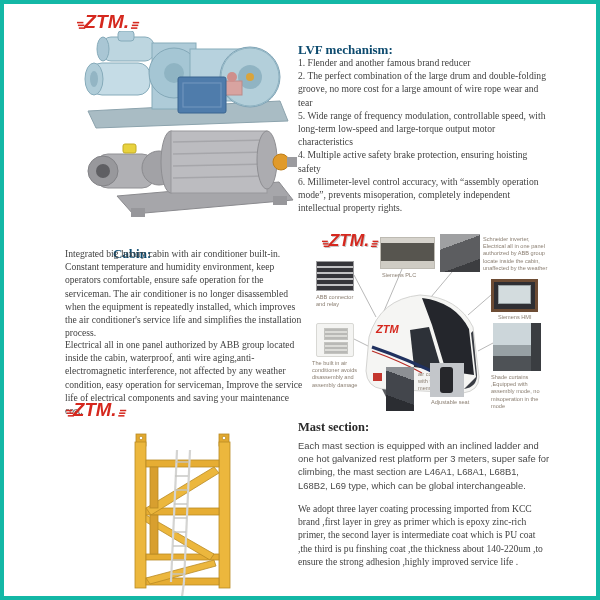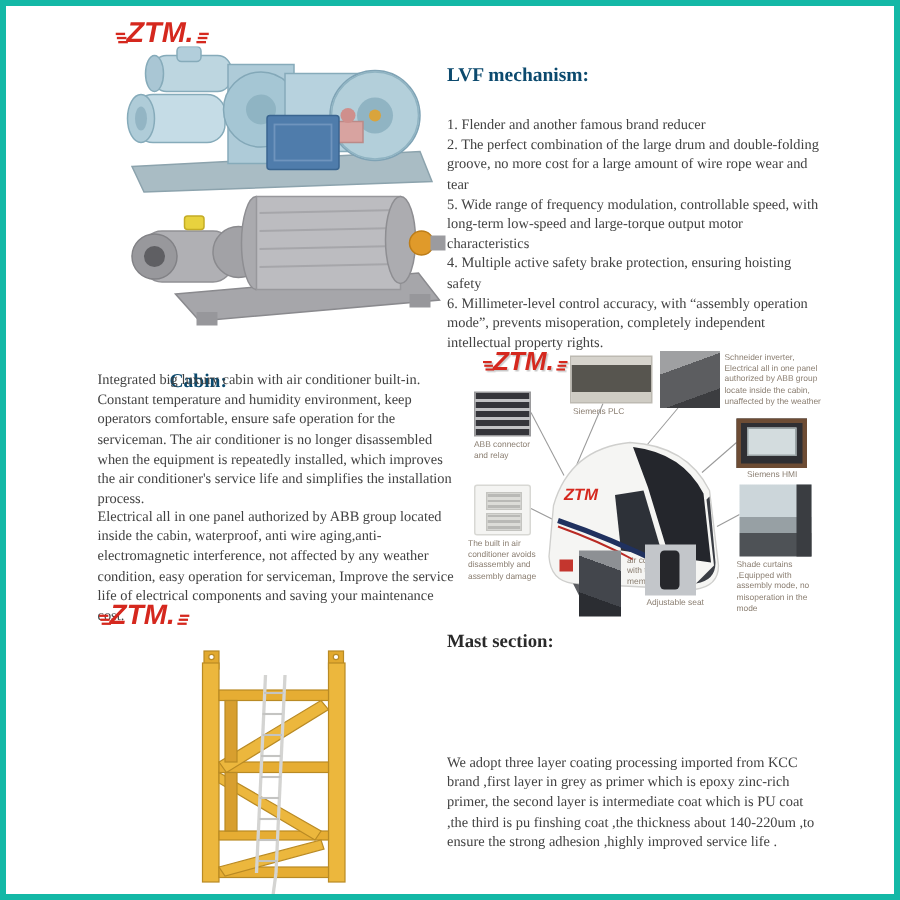--- a/index.html
+++ b/index.html
@@ -82,21 +82,21 @@
         <line x1="86" y1="30" x2="178" y2="28"></line>
       <line x1="86" y1="42" x2="178" y2="40"></line>
         <line x1="86" y1="54" x2="178" y2="52"></line>
     </g>
     <ellipse cx="180" cy="36" rx="10" ry="29" fill="#acacb0" stroke="#8e8e92"></ellipse>
     <circle cx="194" cy="38" r="8" fill="#e09a2a" stroke="#bd7d18"></circle>
     <rect x="200" y="33" width="10" height="10" fill="#9b9b9f"></rect>
   </svg>
 
   <div class="abs serif-head" style="left:294px;top:38px;">LVF mechanism:</div>
-  <div class="abs body-serif" style="left:294px;top:73px;width:252px;">
+  <div class="abs body-serif" style="left:294px;top:52px;width:252px;">
     <span class="lvf-item">1. Flender and another famous brand reducer</span>
     <span class="lvf-item">2. The perfect combination of the large drum and double-folding groove, no more cost for a large amount of wire rope wear and tear</span>
     <span class="lvf-item">5. Wide range of frequency modulation, controllable speed, with long-term low-speed and large-torque output motor characteristics</span>
     <span class="lvf-item">4. Multiple active safety brake protection, ensuring hoisting safety</span>
     <span class="lvf-item">6. Millimeter-level control accuracy, with “assembly operation mode”, prevents misoperation, completely independent intellectual property rights.</span>
   </div>
 
   <div class="abs serif-head" style="left:61px;top:242px;margin-left:48px;">Cabin:</div>
   <div class="abs body-serif" style="left:61px;top:243px;width:243px;">Integrated big luxury cabin with air conditioner built-in. Constant temperature and humidity environment, keep operators comfortable, ensure safe operation for the serviceman. The air conditioner is no longer disassembled when the equipment is repeatedly installed, which improves the air conditioner's service life and simplifies the installation process.</div>
   <div class="abs body-serif" style="left:61px;top:334px;width:243px;">Electrical all in one panel authorized by ABB group located inside the cabin, waterproof, anti wire aging,anti-electromagnetic interference, not affected by any weather condition, easy operation for serviceman, Improve the service life of electrical components and saving your maintenance cost.</div>
@@ -216,15 +216,16 @@
         <line x1="44" y1="72" x2="57" y2="72"></line>
       <line x1="44" y1="86" x2="57" y2="86"></line>
         <line x1="43" y1="100" x2="56" y2="100"></line>
       <line x1="43" y1="114" x2="56" y2="114"></line>
         <line x1="42" y1="128" x2="55" y2="128"></line>
       <line x1="42" y1="142" x2="55" y2="142"></line>
     </g>
   </svg>
 
   <div class="abs sans-head" style="left:294px;top:416px;font-family:Liberation Serif, serif;">Mast section:</div>
+  <div class="abs body-sans" style="left:294px;top:435px;width:252px;">Each mast section is equipped with an inclined ladder and one hot galvanized rest platform per 3 meters, super safe for climbing, the mast section are L46A1, L68A1, L68B1, L68B2, L69 type, which can be global interchangeable.</div>
   <div class="abs body-serif" style="left:294px;top:498px;width:252px;">We adopt three layer coating processing imported from KCC brand ,first layer in grey as primer which is epoxy zinc-rich primer, the second layer is intermediate coat which is PU coat ,the third is pu finshing coat ,the thickness about 140-220um ,to ensure the strong adhesion ,highly improved service life .</div>
 
 </div>
 
 </body></html>

